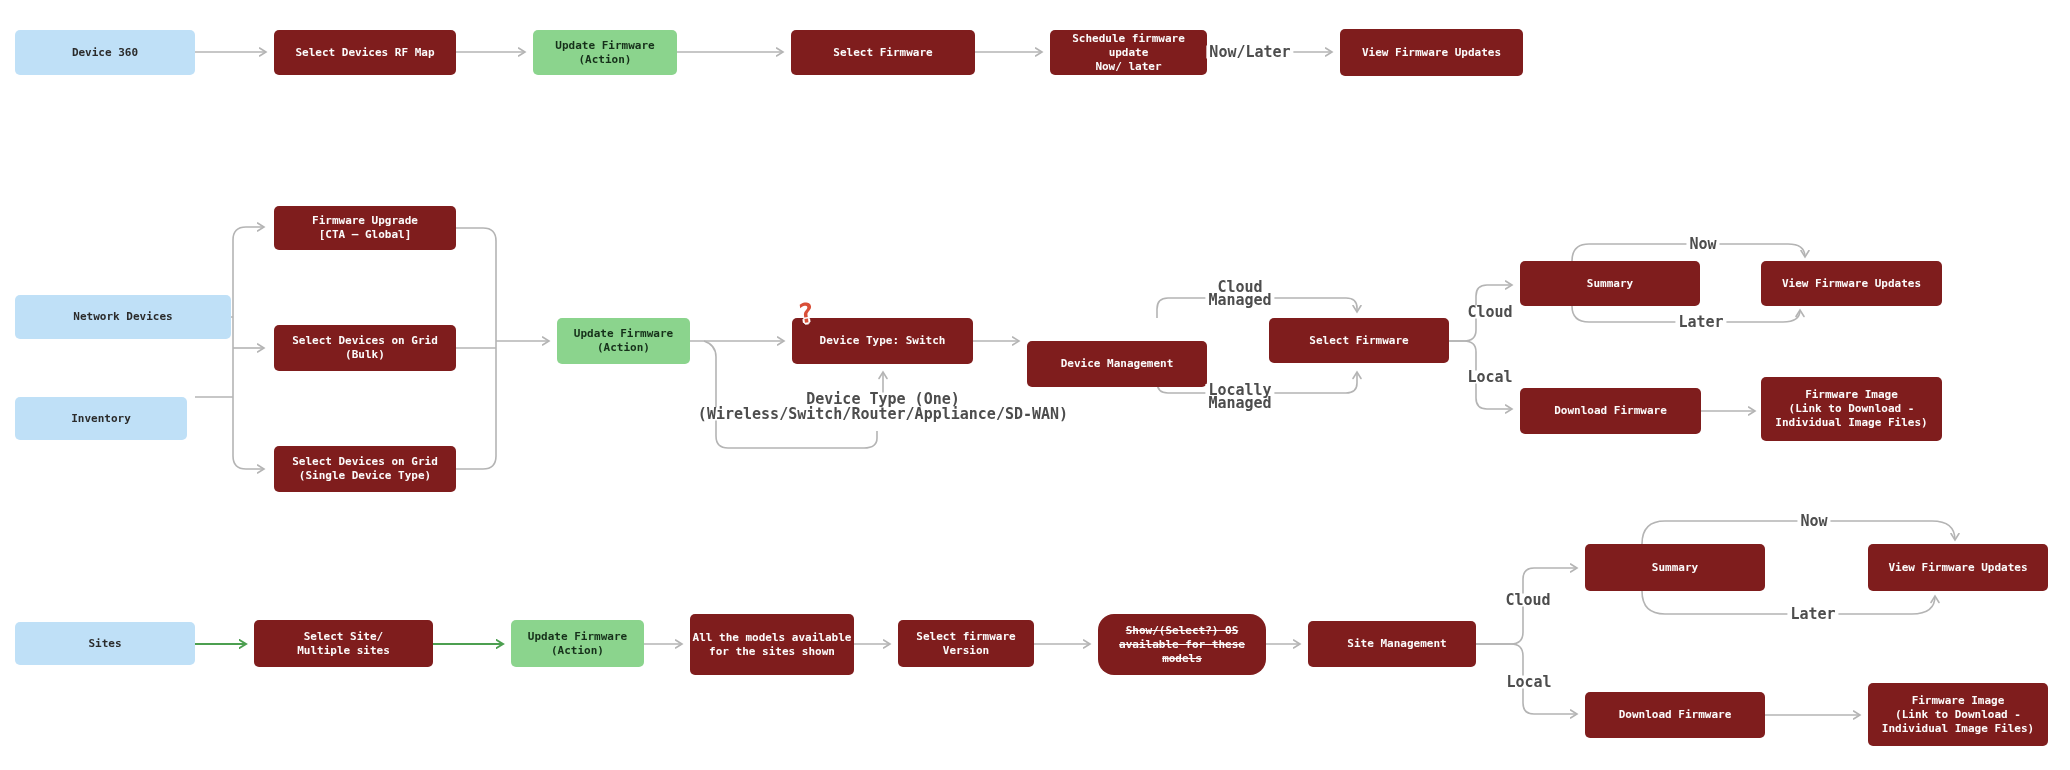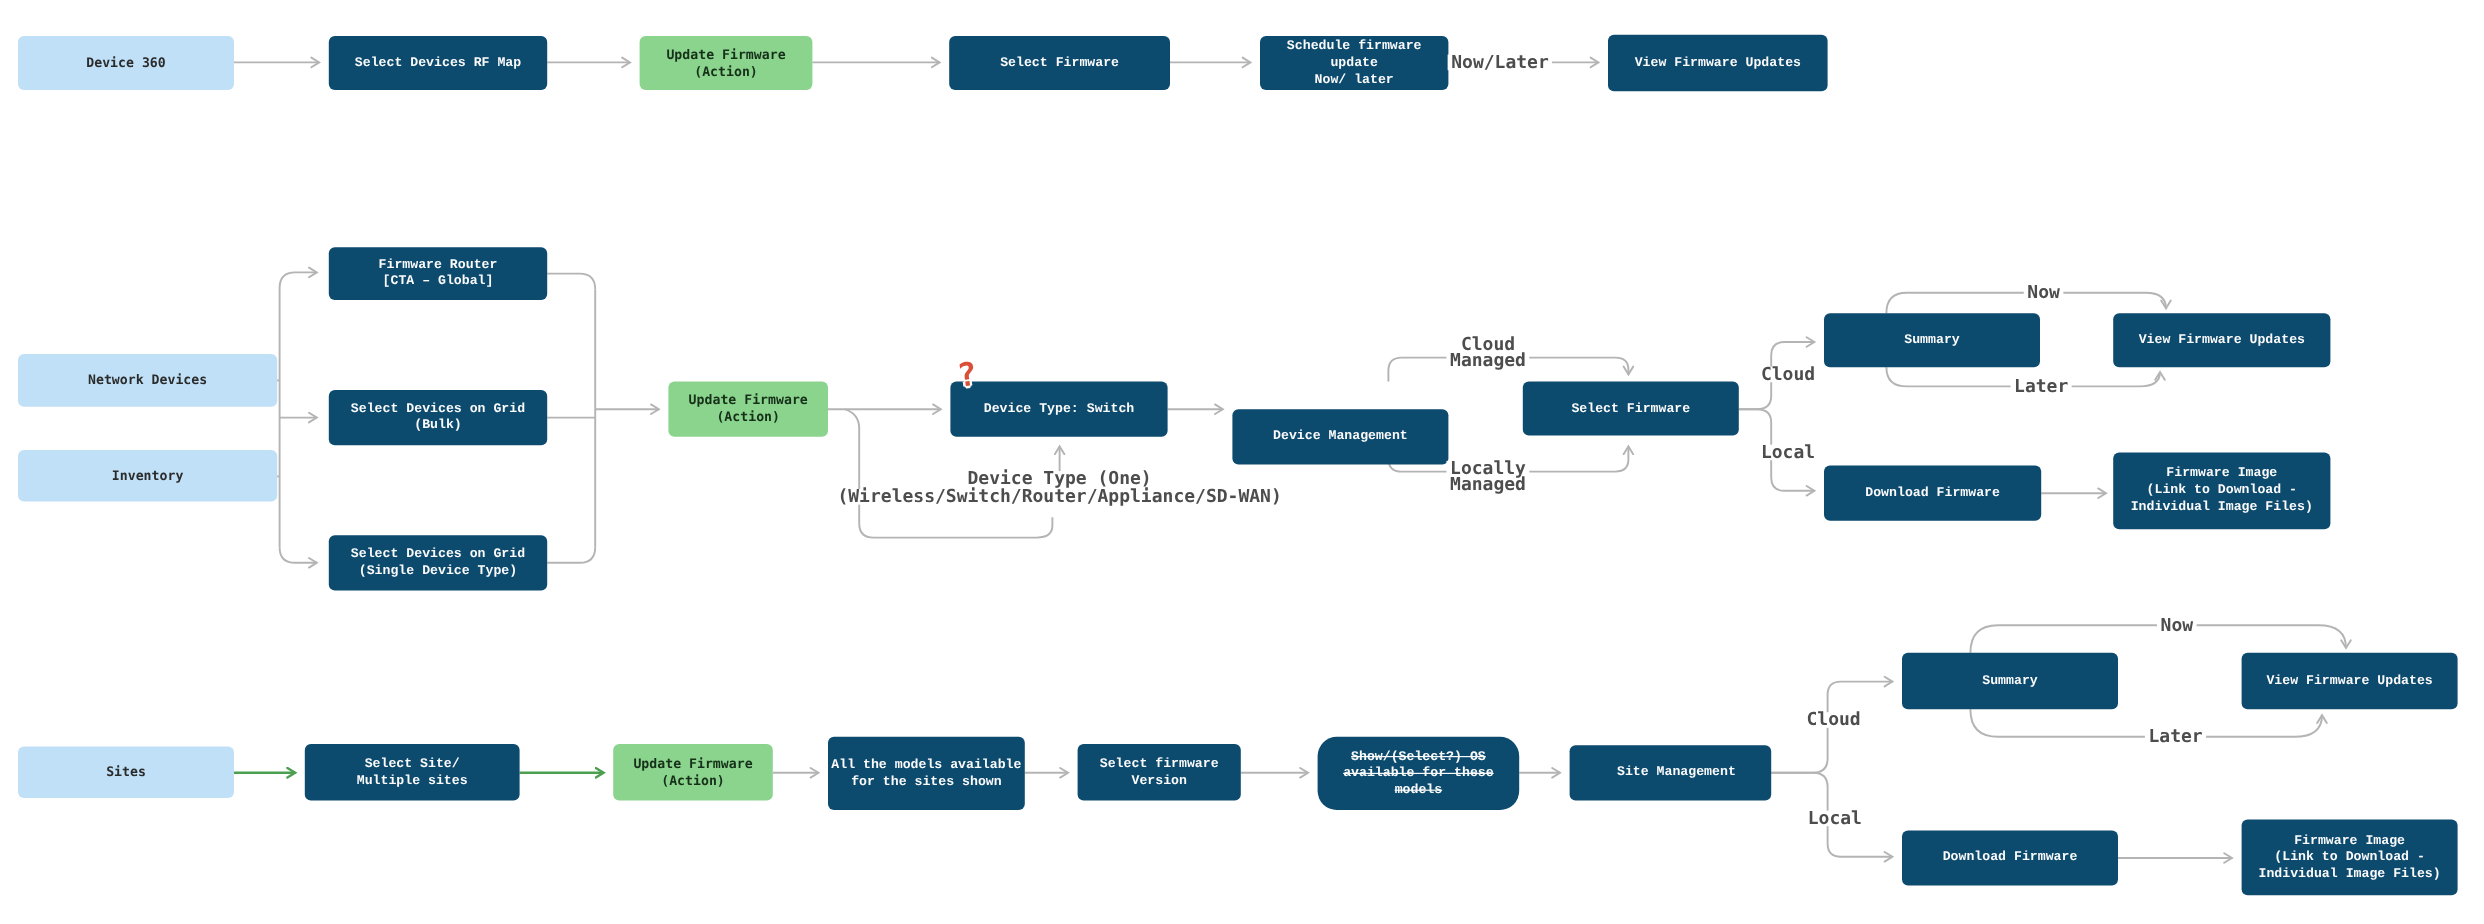--- a/index.html
+++ b/index.html
@@ -8,21 +8,21 @@
     font-family:"DejaVu Sans Mono", monospace; overflow:hidden;
   }
   svg.wires { position:absolute; left:0; top:0; z-index:0; }
   .node {
     position:absolute; z-index:1; box-sizing:border-box;
     display:flex; align-items:center; justify-content:center;
     text-align:center; border-radius:5px;
     font-size:11px; font-weight:bold; line-height:14px;
     white-space:pre-line; padding:2px;
   }
-  .node.gray  { background:#0c4a6e; color:#fbfbfb;font-family:Liberation Mono, monospace; }
+  .node.gray  { background:#7f1d1d; color:#fbfbfb; }
   .node.blue  { background:#bfe0f7; color:#2b2b2b; }
   .node.green { background:#8bd48d; color:#16301a; }
   .node.strike { text-decoration:line-through; }
   .edge-label {
     position:absolute; z-index:2; transform:translate(-50%,-50%);
     background:#ffffff; color:#4d4d4d;
     font-size:15px; font-weight:bold; line-height:13px;
     white-space:pre-line; text-align:center; padding:0 3px;
   }
   .q-icon {
@@ -89,26 +89,26 @@
 
   <div id="nodes-layer">
       <div class="node blue" style="left: 15px; top: 30px; width: 180px; height: 45px;">Device 360</div>
       <div class="node gray" style="left: 274px; top: 30px; width: 182px; height: 45px;">Select Devices RF Map</div>
       <div class="node green" style="left: 533px; top: 30px; width: 144px; height: 45px;">Update Firmware
 (Action)</div>
       <div class="node gray" style="left: 791px; top: 30px; width: 184px; height: 45px;">Select Firmware</div>
       <div class="node gray" style="left: 1050px; top: 30px; width: 157px; height: 45px;">Schedule firmware update
 Now/ later</div>
       <div class="node gray" style="left: 1340px; top: 29px; width: 183px; height: 47px;">View Firmware Updates</div>
-      <div class="node gray" style="left: 274px; top: 206px; width: 182px; height: 44px;">Firmware Router
+      <div class="node gray" style="left: 274px; top: 206px; width: 182px; height: 44px;">Firmware Upgrade
 [CTA – Global]</div>
       <div class="node blue" style="left: 15px; top: 295px; width: 216px; height: 44px;">Network Devices</div>
       <div class="node gray" style="left: 274px; top: 325px; width: 182px; height: 46px;">Select Devices on Grid
 (Bulk)</div>
-      <div class="node blue" style="left: 15px; top: 375px; width: 216px; height: 43px;">Inventory</div>
+      <div class="node blue" style="left: 15px; top: 397px; width: 172px; height: 43px;">Inventory</div>
       <div class="node gray" style="left: 274px; top: 446px; width: 182px; height: 46px;">Select Devices on Grid
 (Single Device Type)</div>
       <div class="node green" style="left: 557px; top: 318px; width: 133px; height: 46px;">Update Firmware
 (Action)</div>
       <div class="node gray" style="left: 792px; top: 318px; width: 181px; height: 46px;">Device Type: Switch</div>
       <div class="node gray" style="left: 1027px; top: 318px; width: 180px; height: 46px; margin-top: 23px;">Device Management</div>
       <div class="node gray" style="left: 1269px; top: 318px; width: 180px; height: 45px;">Select Firmware</div>
       <div class="node gray" style="left: 1520px; top: 261px; width: 180px; height: 45px;">Summary</div>
       <div class="node gray" style="left: 1761px; top: 261px; width: 181px; height: 45px;">View Firmware Updates</div>
       <div class="node gray" style="left: 1520px; top: 388px; width: 181px; height: 46px;">Download Firmware</div>

